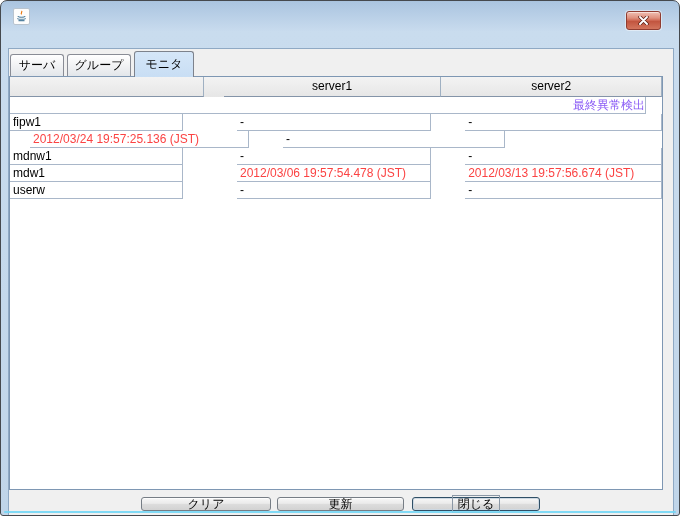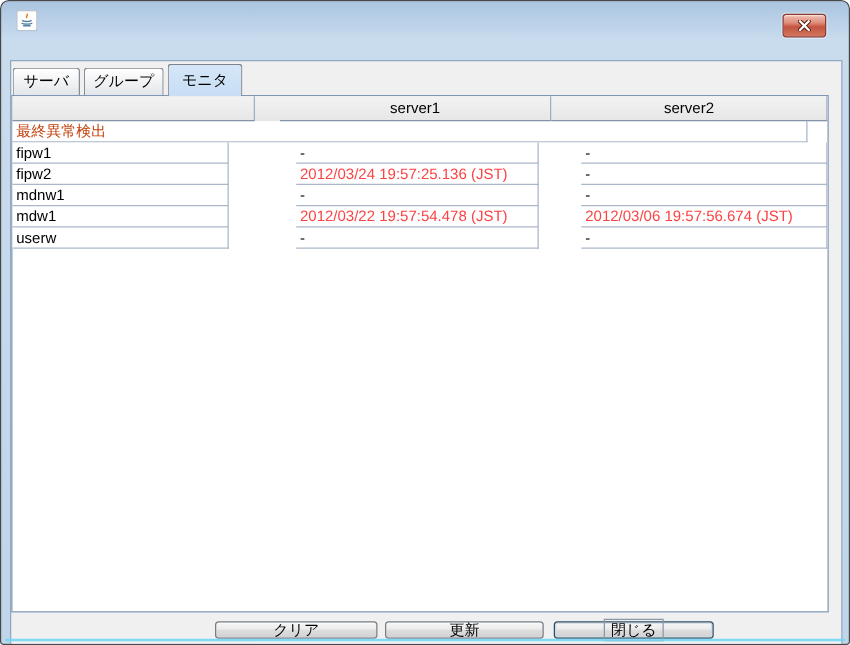--- a/index.html
+++ b/index.html
@@ -46,36 +46,36 @@
          background:#ffffff;border:1px solid var(--panel-border);z-index:1;}
 
   
   .thead{display:flex;height:20px;background:linear-gradient(#f3f3f3,#e6e6e6);}
   .th{height:20px;line-height:19px;font-size:12px;color:#000;text-align:center;
       border-right:1px solid #9fb0c2;border-bottom:1px solid #8494a8;cursor:pointer;}
   .th.filler{flex:1;border-right:none;cursor:default;}
   .c0{width:195px;}
   .c1{width:219px;margin-left:20px;}
   .c2{width:222px;}
-  .tgroup{width:636px;height:17px;line-height:16px;font-size:12px;color:#c2410c;
+  .tgroup{width:636px;height:17px;line-height:16px;font-size:12px;color:#8b5cf6;
           padding-left:3px;background:#ffffff;cursor:default;
-          border-right:1px solid var(--grid);border-bottom:1px solid var(--grid);}
+          border-right:1px solid var(--grid);border-bottom:1px solid var(--grid);text-align:right;}
   .trow{display:flex;height:17px;background:#ffffff;gap:34px;}
   .td{height:17px;line-height:16px;font-size:12px;color:#000;padding-left:3px;
       border-right:1px solid var(--grid);border-bottom:1px solid var(--grid);
       white-space:nowrap;overflow:hidden;cursor:default;}
   .td.alert{color:var(--alert-color);}
 
   
   .btn{position:absolute;top:448px;height:14px;font-size:12px;color:#000;
        font-family:"Liberation Sans", sans-serif;cursor:pointer;
        border:1px solid #767d85;border-radius:3px;
        background:linear-gradient(#f7f7f7,#ebebeb 45%,#dddddd 50%,#d2d2d2);
        box-shadow:inset 0 1px 0 rgba(255,255,255,.8);
-       display:flex;align-items:center;justify-content:center;padding:0;margin-left:31px;}
+       display:flex;align-items:center;justify-content:center;padding:0;}
   .btn-clear{left:132px;width:130px;}
   .btn-refresh{left:268px;width:127px;}
   .btn-close{left:403px;width:128px;border:1px solid #2f4f66;
        box-shadow:inset 0 0 0 1px #cdd8e2;text-align:center;}
   .focusbox{display:inline-block;border:1px solid #8a97a5;padding:0 5px;line-height:16px;}
 
   
   .bottom-glow{position:absolute;left:3px;right:3px;bottom:2px;height:2px;
                background:#74d7f5;border-radius:1px;opacity:.9;}
 </style>
@@ -117,33 +117,32 @@
         <div class="th filler"></div>
       </div>
       <div class="tgroup">最終異常検出</div>
       <div id="tbody">
           <div class="trow">
     <div class="td c0">fipw1</div>
     <div class="td c1">-</div>
     <div class="td c2">-</div>
   </div>
           <div class="trow">
-    <div class="td c0">fipw2</div>
     <div class="td c1 alert">2012/03/24 19:57:25.136 (JST)</div>
     <div class="td c2">-</div>
   </div>
           <div class="trow">
     <div class="td c0">mdnw1</div>
     <div class="td c1">-</div>
     <div class="td c2">-</div>
   </div>
           <div class="trow">
     <div class="td c0">mdw1</div>
-    <div class="td c1 alert">2012/03/22 19:57:54.478 (JST)</div>
-    <div class="td c2 alert">2012/03/06 19:57:56.674 (JST)</div>
+    <div class="td c1 alert">2012/03/06 19:57:54.478 (JST)</div>
+    <div class="td c2 alert">2012/03/13 19:57:56.674 (JST)</div>
   </div>
           <div class="trow">
     <div class="td c0">userw</div>
     <div class="td c1">-</div>
     <div class="td c2">-</div>
   </div>
         </div>
     </div>
 
     <button class="btn btn-clear">クリア</button>

